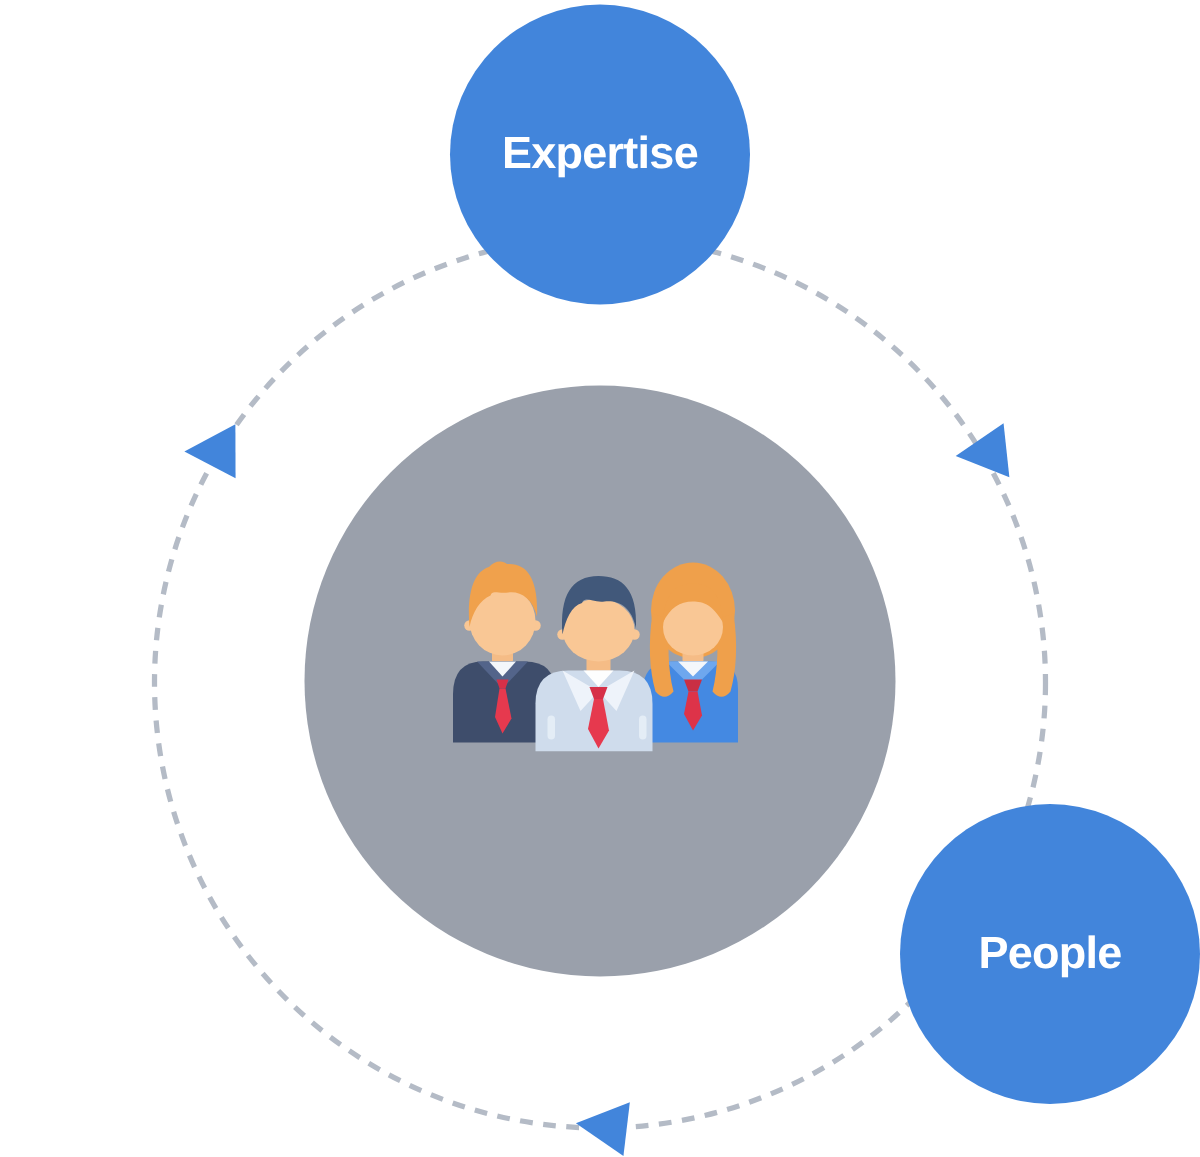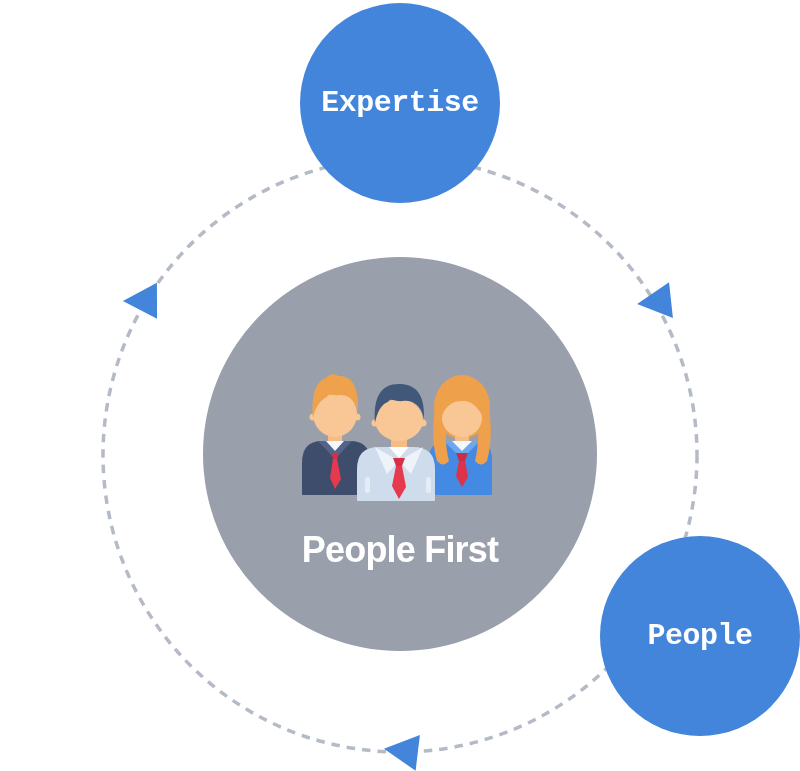--- a/index.html
+++ b/index.html
@@ -19,21 +19,21 @@
     position:absolute;left:0;right:0;top:271px;text-align:center;
     color:#ffffff;font-weight:700;font-size:36px;line-height:44px;letter-spacing:-0.8px;
   }
   .node{
     position:absolute;width:200px;height:200px;border-radius:50%;background:#4285db;
     display:flex;align-items:center;justify-content:center;z-index:3;
   }
   .node--top{left:300px;top:3px;}
   .node--left{left:0px;top:536px;}
   .node--right{left:600px;top:536px;}
-  .node-label{color:#ffffff;font-weight:700;font-size:30px;letter-spacing:-0.5px;font-family:Liberation Mono, monospace;}
+  .node-label{color:#ffffff;font-weight:700;font-size:30px;letter-spacing:-0.5px;}
 </style>
 </head>
 <body>
 
 <div class="stage">
 
   <svg class="ring-layer" viewBox="0 0 800 771" aria-hidden="true">
     <circle class="ring-circle" cx="400" cy="455" r="297"></circle>
     <polygon class="cycle-arrow" points="-18,2 15,-18 17,18" transform="translate(655,301) rotate(-3)"></polygon>
     <polygon class="cycle-arrow" points="-18,2 15,-18 17,18" transform="translate(141,300) rotate(3)"></polygon>
@@ -81,21 +81,20 @@
         <rect x="124" y="106" width="5" height="16" rx="2.5" fill="#e4edf6"></rect>
         <polygon points="91,87 103,87 100,95 94,95" fill="#d63048"></polygon>
         <polygon points="94,95 100,95 104,116 97,128 90,115" fill="#e6394e"></polygon>
         <circle cx="73" cy="52" r="3.5" fill="#f9c795"></circle>
         <circle cx="121" cy="52" r="3.5" fill="#f9c795"></circle>
         <ellipse cx="97" cy="49" rx="24" ry="21" fill="#f9c795"></ellipse>
         <path d="M 73,52 C 71,26 79,13 97,13 C 113,13 123,22 122,48 C 119,33 110,29 101,30 C 93,31 88,26 86,31 C 79,33 75,42 73,52 Z" fill="#41587a"></path>
       </g>
     </svg>
 
-    <div class="center-label">People First</div>
   </div>
 
   <div class="node node--top">
     <span class="node-label">Expertise</span>
   </div>
   <div class="node node--right">
     <span class="node-label">People</span>
   </div>
 
 </div>

